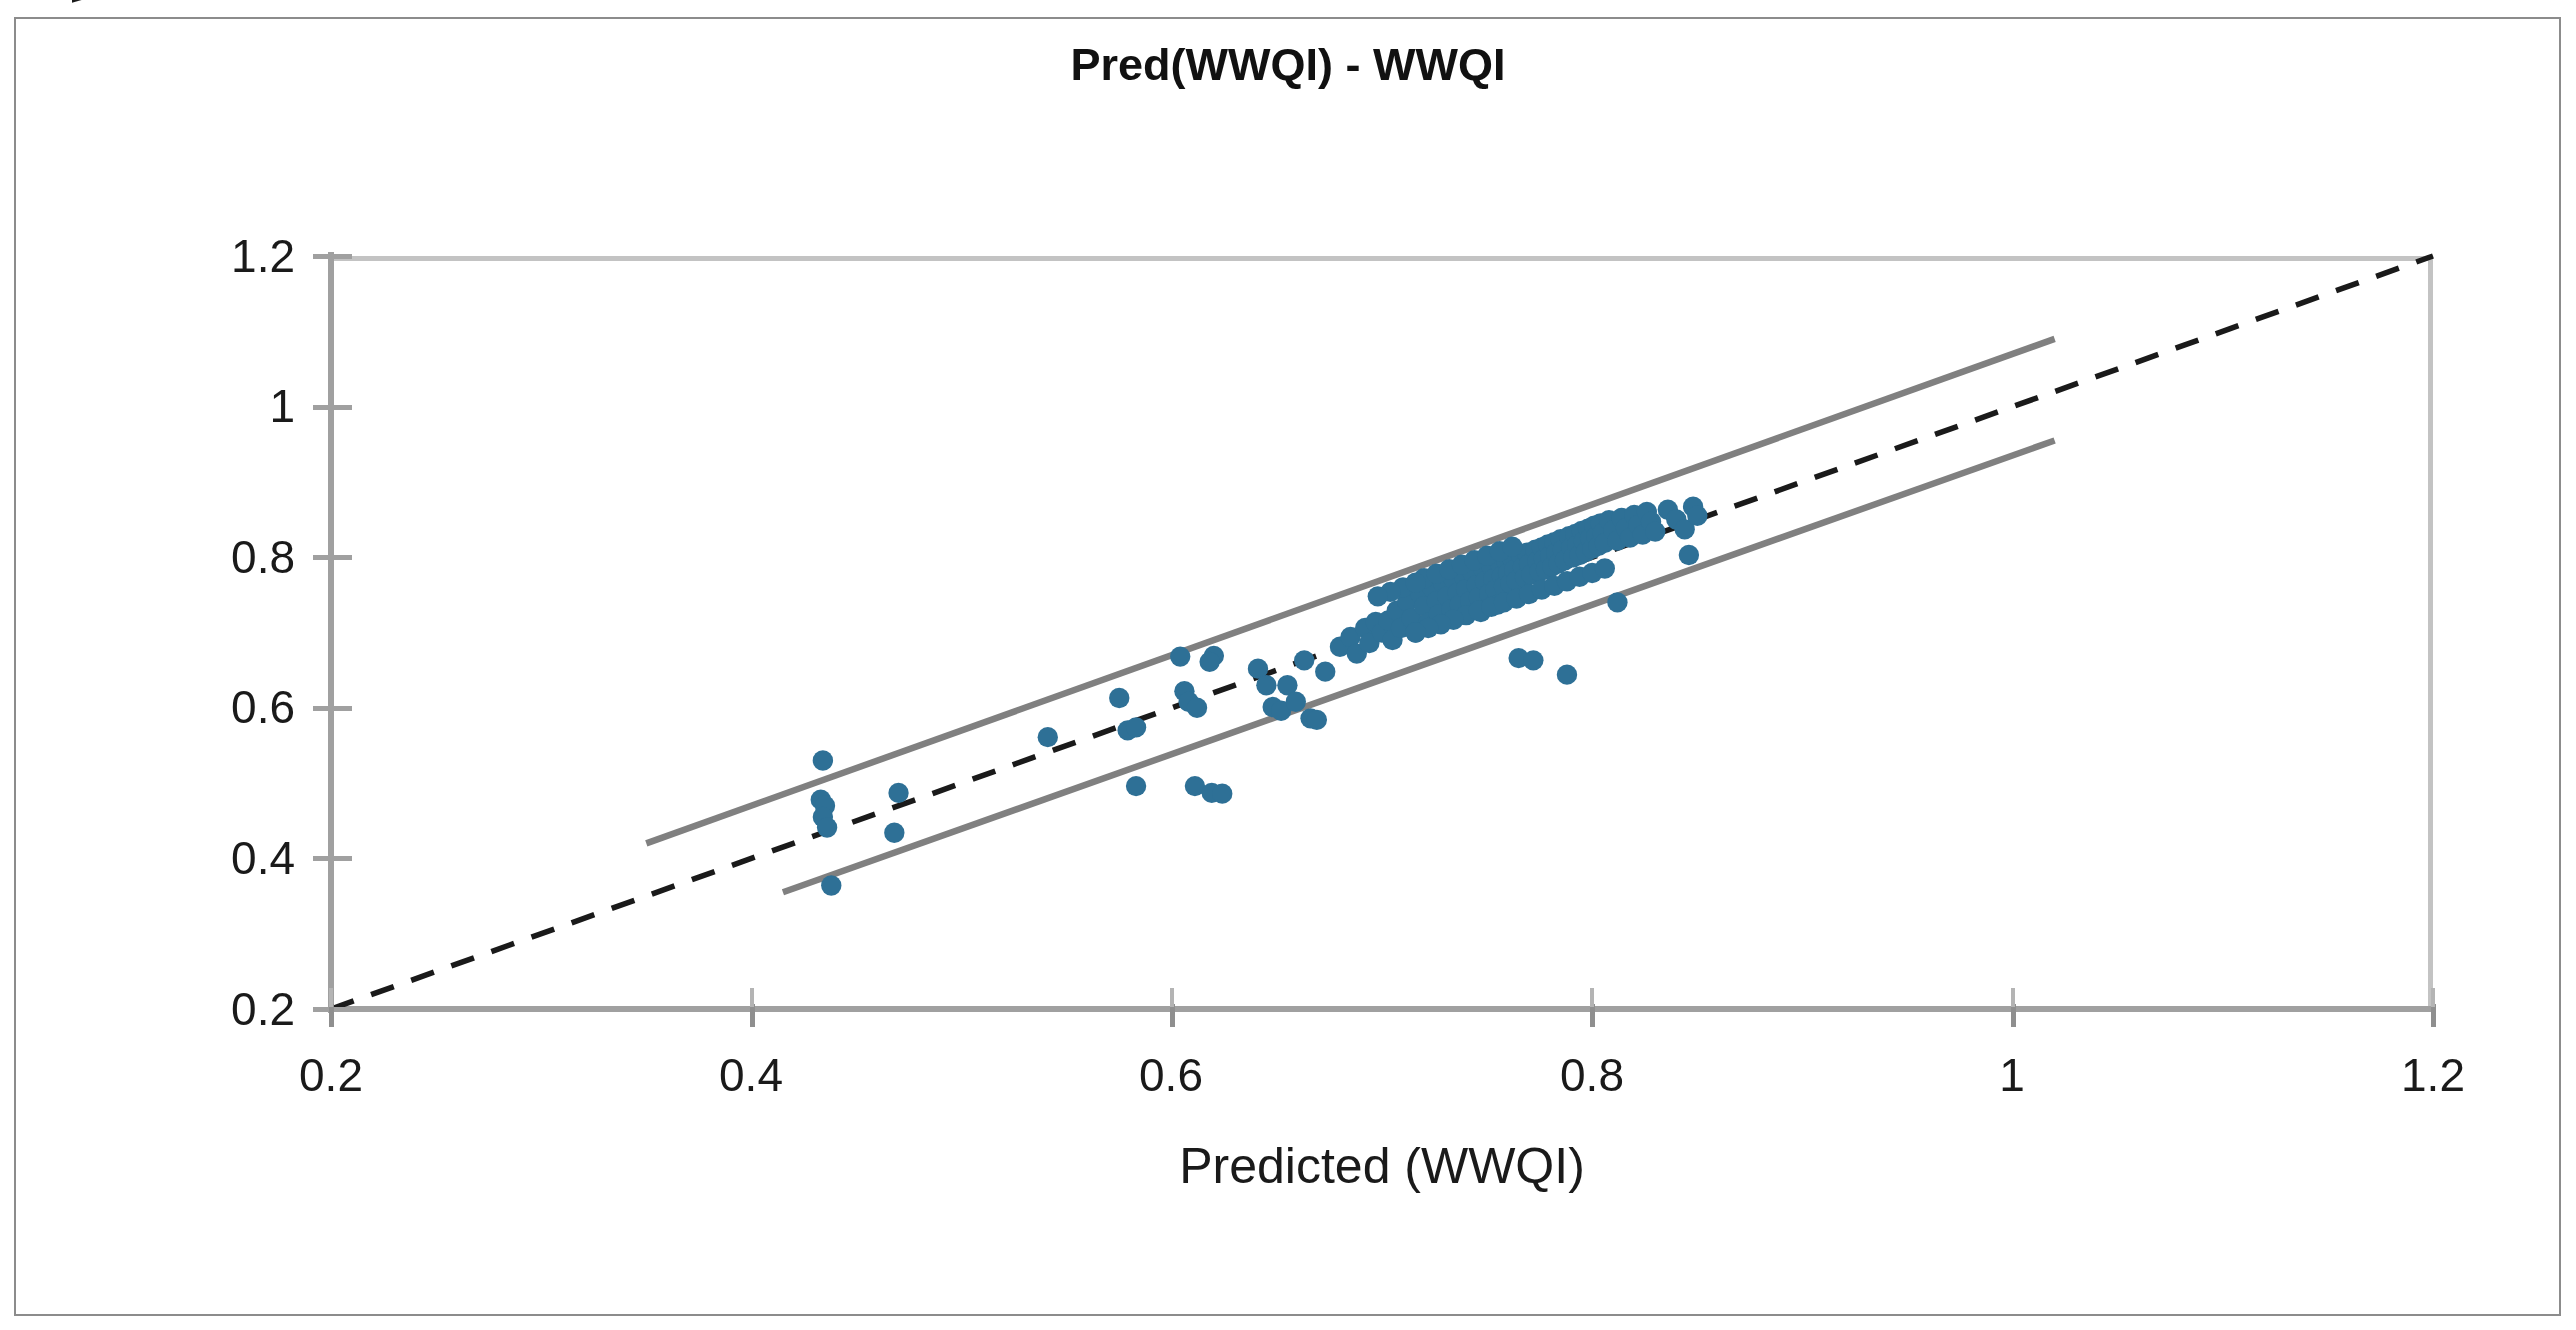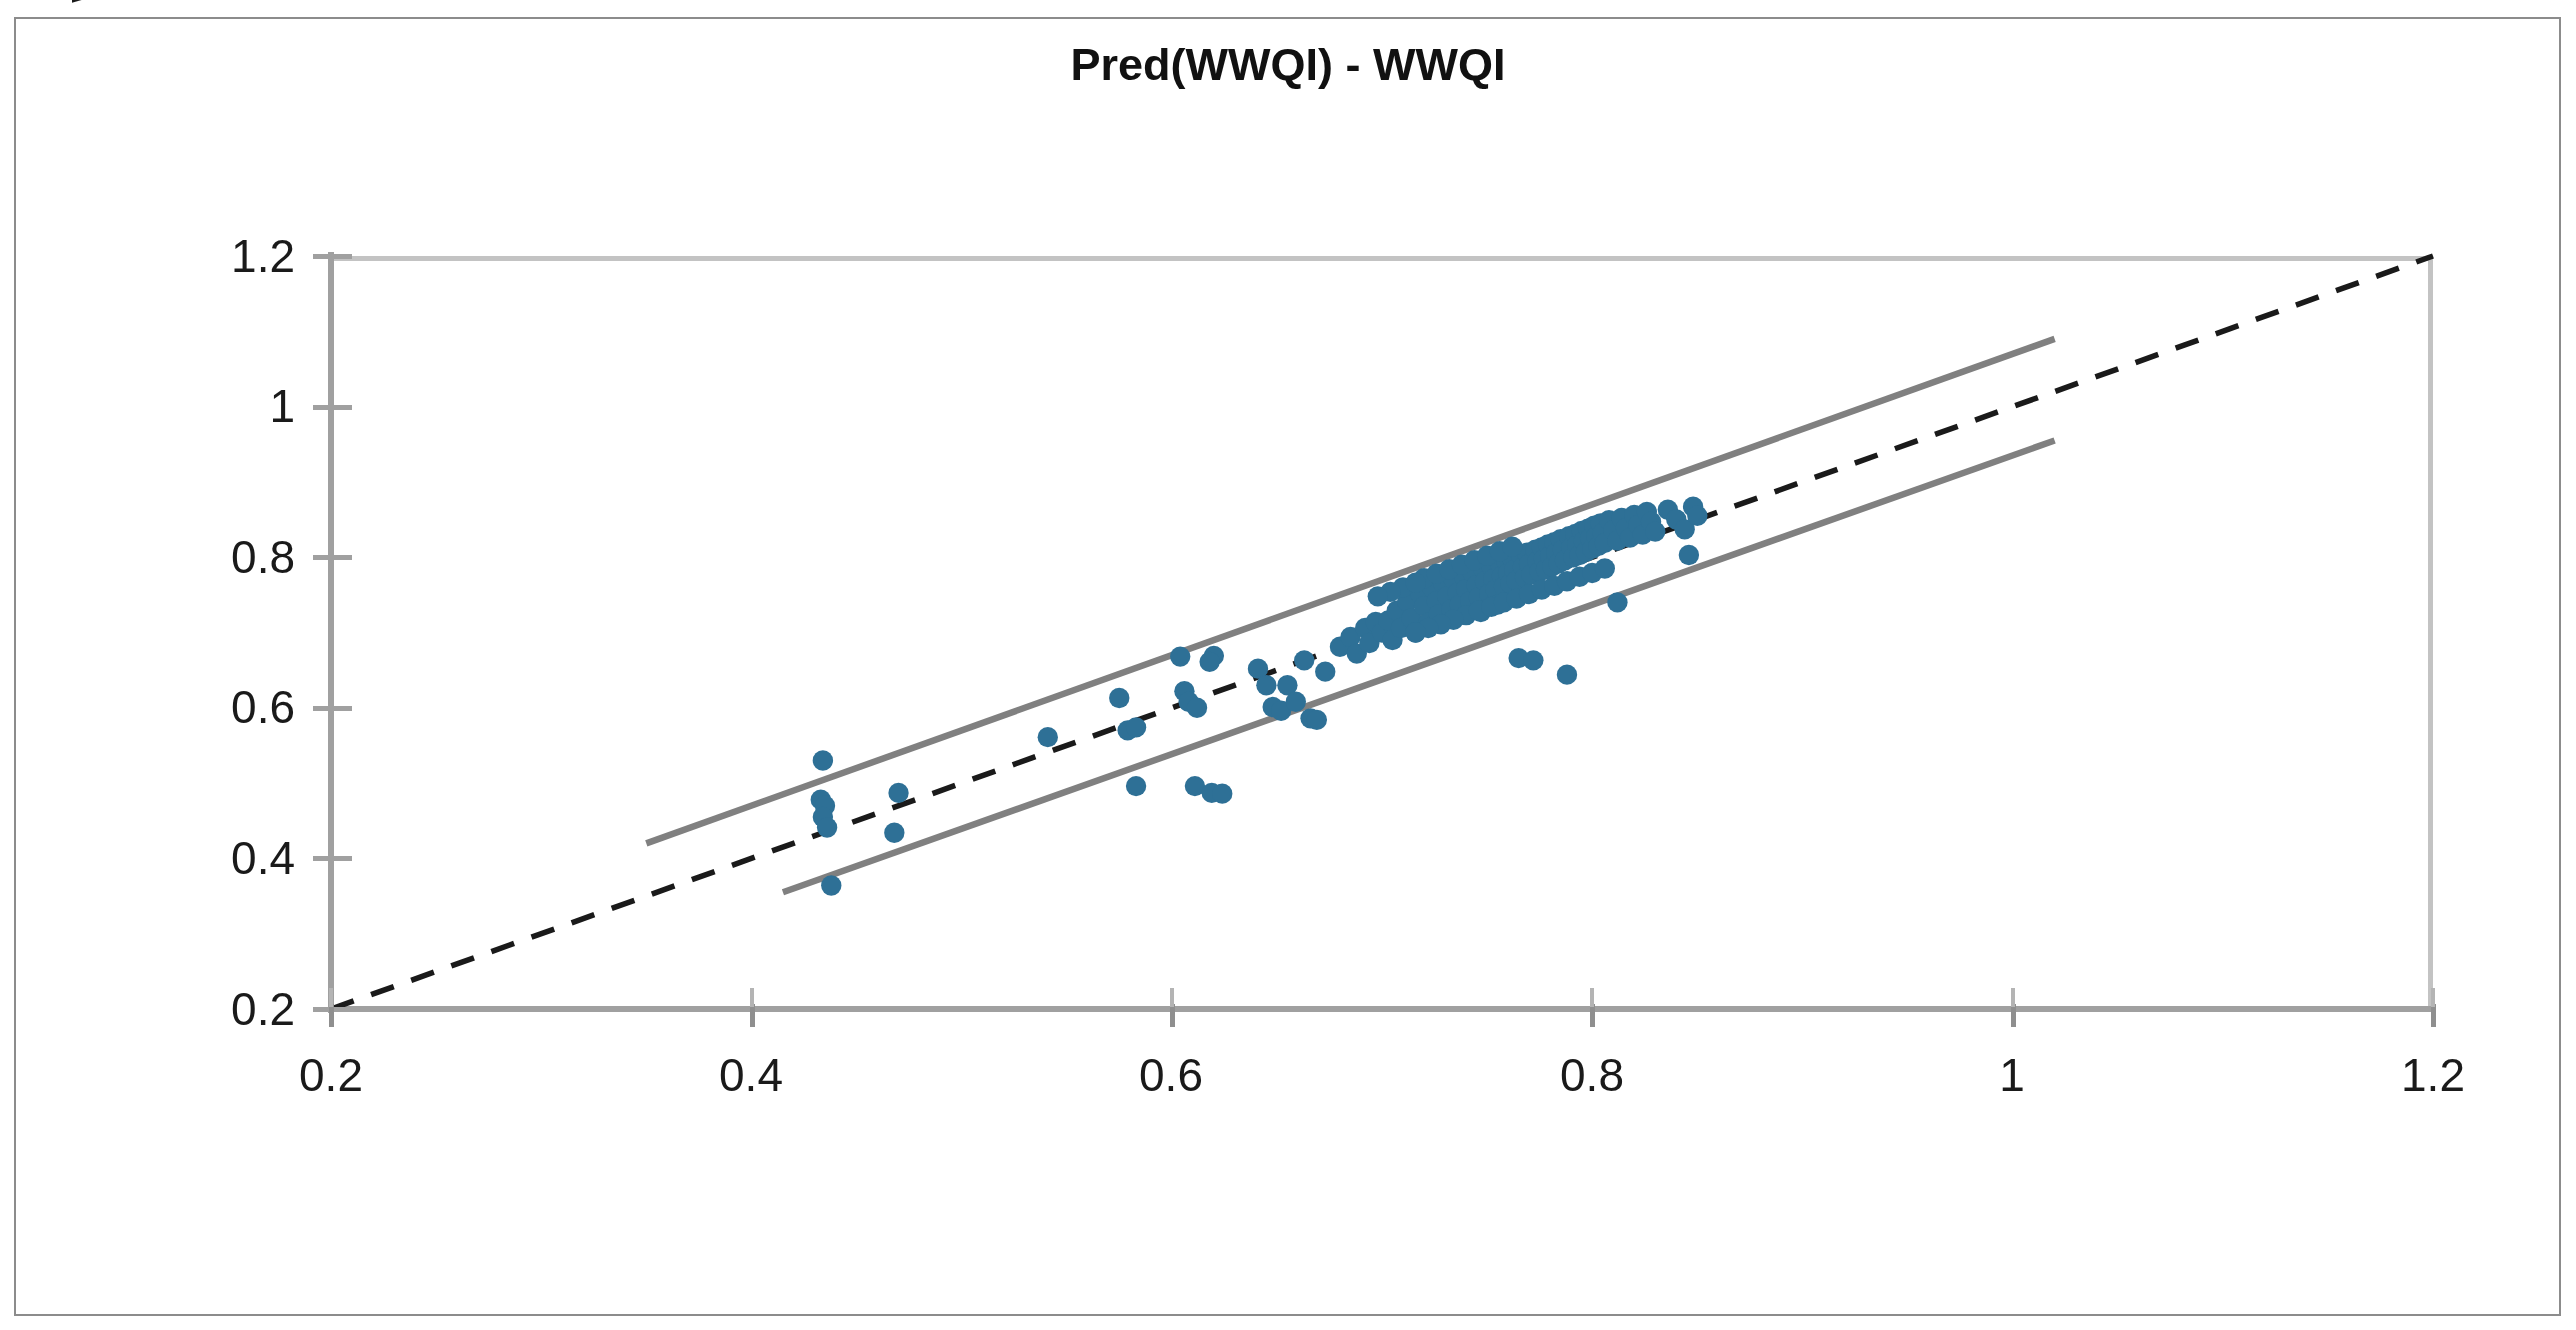--- a/index.html
+++ b/index.html
@@ -170,20 +170,21 @@
 
 <div id="figure">
   <div id="outer-frame"></div>
 
   <div id="chart-title">Pred(WWQI) - WWQI</div>
 
   <div id="y-axis-title-wrap">
     <div id="y-axis-title">WWQI</div>
   </div>
 
+  <div id="x-axis-title">Predicted (WWQI)</div>
 
   <div id="plot-area">
     <div id="axis-top"></div>
     <div id="axis-right"></div>
     <div id="axis-left"></div>
     <div id="axis-bottom"></div>
 
     <svg id="plot-svg" viewBox="0 0 2270 813" preserveAspectRatio="none">
       <g id="band-lines">
           <line x1="340.49999999999994" y1="634.14" x2="1861.4" y2="89.42999999999995" stroke="#808080" stroke-width="7"></line>

